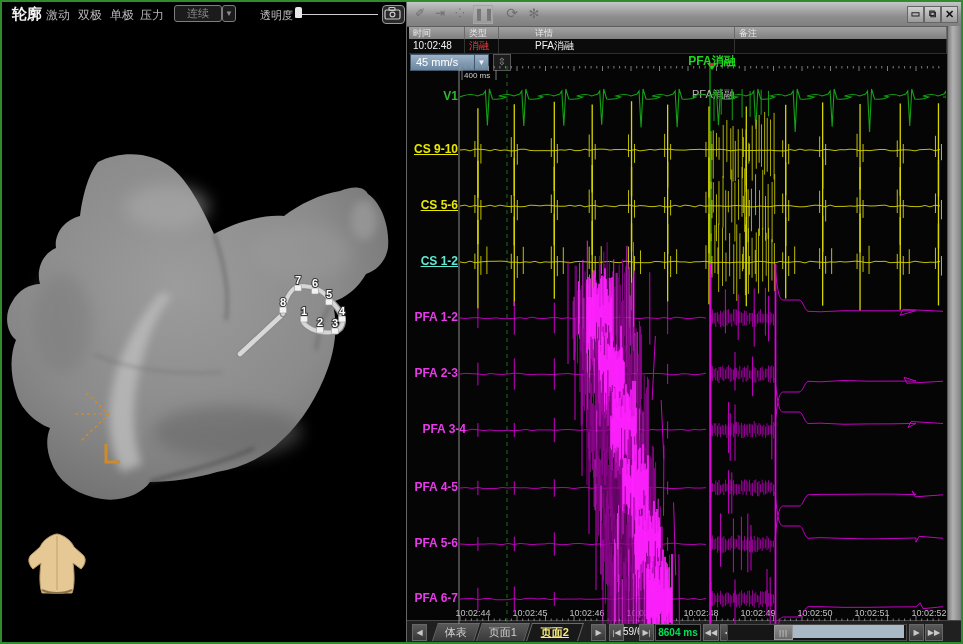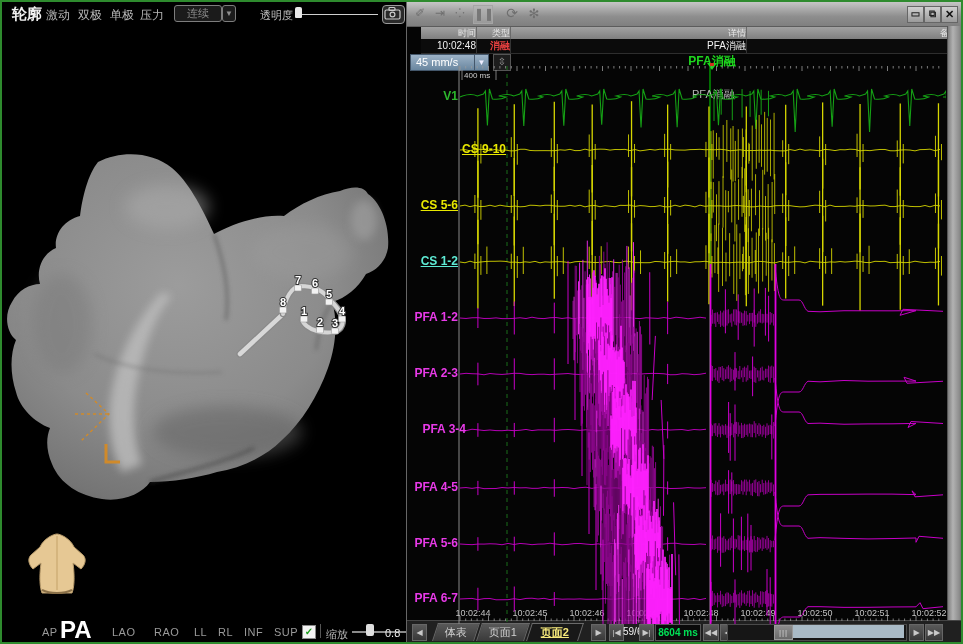--- a/index.html
+++ b/index.html
@@ -35,28 +35,28 @@
   
   #right-panel{position:absolute;left:404px;top:0;width:555px;height:640px;background:#050505;border-left:1px solid #666;}
   #rp-titlebar{position:absolute;left:0;top:0;width:555px;height:24px;
       background:linear-gradient(#c6c6c6,#8e8e8e 60%,#7f7f7f);border-bottom:1px solid #5c5c5c;}
   .tb-icon{position:absolute;top:3px;width:18px;height:17px;color:#6f6f6f;font-size:12px;
       text-align:center;line-height:17px;}
   .tb-icon.grouped{border:1px solid #a5a5a5;background:linear-gradient(#b5b5b5,#9a9a9a);color:#777;}
   .win-btn{position:absolute;top:4px;width:15px;height:15px;background:linear-gradient(#d0d0d0,#9a9a9a);
       border:1px solid #666;color:#222;font-size:10px;line-height:14px;text-align:center;font-weight:bold;}
   
-  #event-table{position:absolute;left:14px;top:25px;width:538px;text-align:right;}
+  #event-table{position:absolute;left:2px;top:25px;width:538px;}
   .etr{display:flex;}
   .eth{height:12px;background:linear-gradient(#a2a2a2,#7f7f7f);}
   .eth .etc{color:#e9e9e9;font-size:9px;line-height:12px;border-right:1px solid #6a6a6a;padding-left:4px;box-sizing:border-box;}
   .etd{height:14px;background:#0b0b0b;border-bottom:1px solid #2e2e2e;}
   .etd .etc{color:#f2f2f2;font-size:10px;line-height:14px;border-right:1px solid #333;padding-left:4px;box-sizing:border-box;}
   .etc.c0{width:56px;}.etc.c1{width:34px;}.etc.c2{width:204px;margin-left:32px;}.etc.c3{flex:1;}
-  .red{color:#e84040 !important;font-weight:bold;}
+  .red{color:#e84040 !important;font-weight:normal;}
   .mini-btn{position:absolute;width:13px;height:11px;background:linear-gradient(#cdcdcd,#9b9b9b);
       border:1px solid #667;color:#3a6ea8;font-size:8px;line-height:10px;text-align:center;}
   
   #speed-select{position:absolute;left:3px;top:52px;width:62px;height:15px;
       background:linear-gradient(#9db3c8,#69869f);color:#fff;font-size:11px;line-height:15px;padding-left:5px;
       border:1px solid #44576b;}
   #speed-caret{position:absolute;left:67px;top:52px;width:13px;height:15px;background:linear-gradient(#9db3c8,#69869f);
       border:1px solid #44576b;color:#eef;font-size:8px;text-align:center;line-height:15px;}
   #amp-scale-btn{position:absolute;left:86px;top:52px;width:16px;height:15px;background:#1d1d1d;border:1px solid #555;
       color:#9a9a9a;font-size:10px;line-height:14px;text-align:center;}
@@ -211,36 +211,20 @@
 
       <g>
         <path d="M 38 523 C 42 514,52 510,55 510 C 58 510,68 514,72 523 L 81 531
                  C 85 535,83 541,79 545 L 71 539 C 73 554,72 564,70 569 L 40 569
                  C 38 564,37 554,39 539 L 31 545 C 27 541,25 535,29 531 Z" fill="#e6c894" stroke="#b79a6a" stroke-width="1"></path>
         <path d="M 55 512 L 55 566" stroke="#caa870" stroke-width="1.2" fill="none"></path>
         <path d="M 40 566 C 48 570,62 570,70 566" stroke="#8a7048" stroke-width="2" fill="none"></path>
       </g>
     </svg>
 
-    <div id="view-bar">
-        <span class="view-btn" style="left: 40px;">AP</span>
-        <span class="view-btn active" style="left: 58px;">PA</span>
-        <span class="view-btn" style="left: 110px;">LAO</span>
-        <span class="view-btn" style="left: 152px;">RAO</span>
-        <span class="view-btn" style="left: 192px;">LL</span>
-        <span class="view-btn" style="left: 216px;">RL</span>
-        <span class="view-btn" style="left: 242px;">INF</span>
-        <span class="view-btn" style="left: 272px;">SUP</span>
-        <div id="zoom-check">✓</div>
-        <div id="zoom-divider"></div>
-        <div id="zoom-label">缩放</div>
-        <div id="zoom-track"></div>
-        <div id="zoom-thumb"></div>
-        <div id="zoom-value">0.8</div>
-      </div>
   </div>
 
   <div id="right-panel">
 
     <div id="rp-titlebar">
       <div class="tb-icon" style="left:4px">✐</div>
       <div class="tb-icon" style="left:24px">⇥</div>
       <div class="tb-icon" style="left:44px">⁘</div>
       <div class="tb-icon grouped" style="left:66px">❚❚</div>
       <div class="tb-icon" style="left:96px;font-size:14px">⟳</div>
@@ -1507,21 +1491,21 @@
         <line x1="769.8000000000009" y1="591.9155900980884" x2="769.8000000000009" y2="604.677221427987" stroke="#c800c8" stroke-width="0.8" opacity="0.95"></line>
         <line x1="771.4000000000009" y1="592.5012458965654" x2="771.4000000000009" y2="601.5602164257133" stroke="#c800c8" stroke-width="0.8" opacity="0.95"></line>
         <path d="M773 649 C776 617 778 615 782 615 L797 615 C801 615 802 606.6736204976559 806 604.6736204976559 L818 604.6947960189053 L842 605.3706061379847 L866 605.3112775044102 L890 604.9749330185236 L914 604.8331587231872 L918 600.6736204976559 L921 606.6736204976559 L941 604.6736204976559" fill="none" stroke="#c800c8" stroke-width="1"></path>
         <line x1="708.5" y1="262" x2="708.5" y2="622" stroke="#e000e0" stroke-width="1.8"></line>
         <line x1="773.5" y1="262" x2="773.5" y2="622" stroke="#e000e0" stroke-width="1.8"></line>
       </g>
   </svg>
 
   <div id="ch-labels">
       <div class="ch-label" style="left: 406px; top: 87px; color: rgb(45, 184, 45);">V1</div>
-      <div class="ch-label u" style="left: 406px; top: 140px; color: rgb(232, 232, 0); padding-left: 48px;">CS 9-10</div>
+      <div class="ch-label u" style="left: 406px; top: 140px; color: rgb(232, 232, 0);">CS 9-10</div>
       <div class="ch-label u" style="left: 406px; top: 196px; color: rgb(232, 232, 0);">CS 5-6</div>
       <div class="ch-label u" style="left: 406px; top: 252px; color: #5eead4;">CS 1-2</div>
       <div class="ch-label" style="left: 406px; top: 308px; color: rgb(232, 58, 232);">PFA 1-2</div>
       <div class="ch-label" style="left: 406px; top: 364px; color: rgb(232, 58, 232);">PFA 2-3</div>
       <div class="ch-label" style="left: 406px; top: 420px; color: rgb(232, 58, 232); padding-left: 8px;">PFA 3-4</div>
       <div class="ch-label" style="left: 406px; top: 478px; color: rgb(232, 58, 232);">PFA 4-5</div>
       <div class="ch-label" style="left: 406px; top: 534px; color: rgb(232, 58, 232);">PFA 5-6</div>
       <div class="ch-label" style="left: 406px; top: 589px; color: rgb(232, 58, 232);">PFA 6-7</div>
     </div>
 

